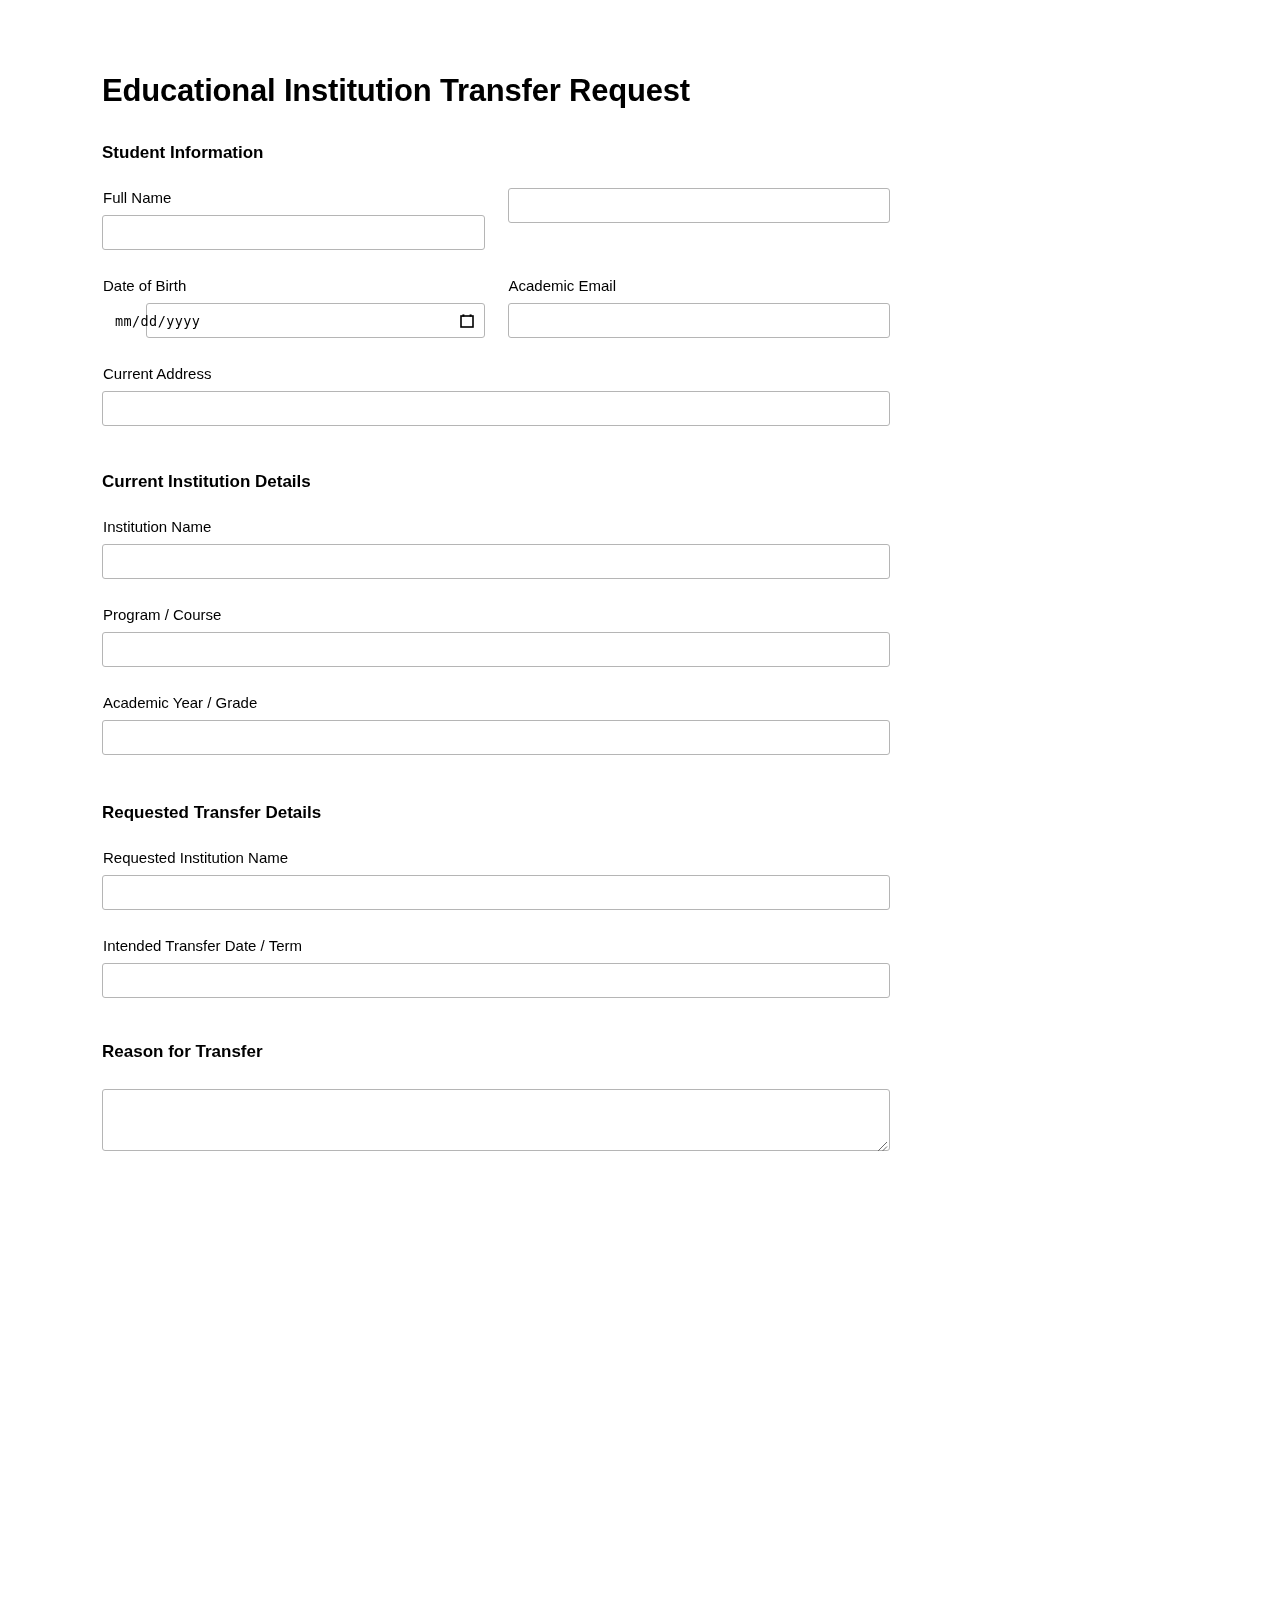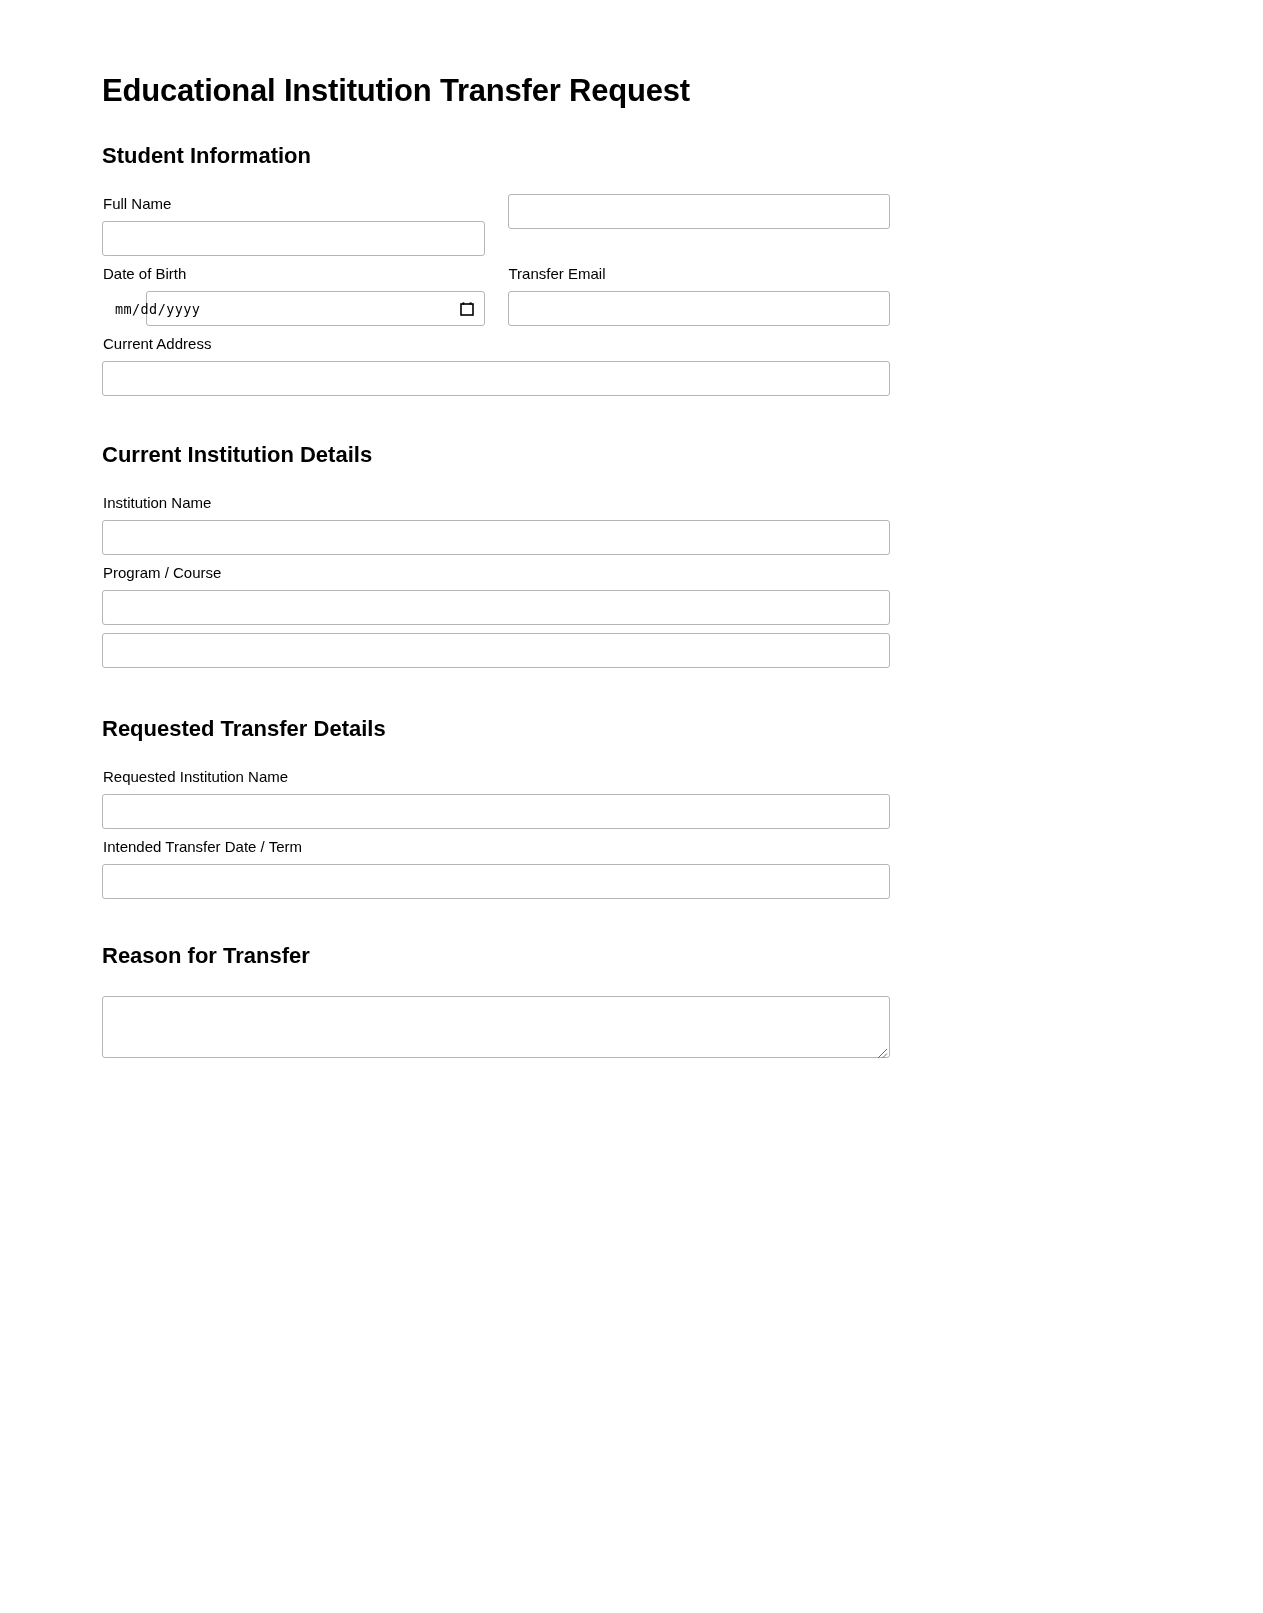--- a/index.html
+++ b/index.html
@@ -29,38 +29,38 @@
     line-height: 1.2;
     letter-spacing: -0.2px;
     margin: 0 0 34px 0;
     color: #000;
   }
 
   .section {
     margin: 0 0 44px 0;
   }
   .section-heading {
-    font-size: 22px;
+    font-size: 17px;
     font-weight: bold;
     line-height: 1.2;
     margin: 0 0 24px 0;
     color: #000;
   }
 
   .row-two {
     display: flex;
     gap: 23px;
   }
   .row-two > .field {
     flex: 1 1 0;
     min-width: 0;
   }
 
   .field {
-    margin-bottom: 8px;
+    margin-bottom: 26px;
   }
   .field:last-child {
     margin-bottom: 0;
   }
 
   .field-label {
     display: block;
     font-size: 15px;
     line-height: 1.35;
     color: #000;
@@ -189,21 +189,21 @@
             <svg width="14" height="14" viewBox="0 0 14 14" xmlns="http://www.w3.org/2000/svg">
               <rect x="2.4" y="0.4" width="2" height="2.2" fill="#000"></rect>
               <rect x="9.6" y="0.4" width="2" height="2.2" fill="#000"></rect>
               <rect x="1" y="2" width="12" height="11" fill="none" stroke="#000" stroke-width="1.6"></rect>
               <rect x="2.6" y="5" width="8.8" height="6.4" fill="#ffffff"></rect>
             </svg>
           </span>
         </div>
       </div>
       <div class="field">
-        <label class="field-label">Transfer Email</label>
+        <label class="field-label">Academic Email</label>
         <input class="text-input" type="text" value="" style="">
       </div>
     </div>
 
     <div class="field">
       <label class="field-label">Current Address</label>
       <input class="text-input" type="text" value="" style="">
     </div>
   </section>
 
@@ -214,20 +214,21 @@
       <label class="field-label">Institution Name</label>
       <input class="text-input" type="text" value="" style="">
     </div>
 
     <div class="field">
       <label class="field-label">Program / Course</label>
       <input class="text-input" type="text" value="" style="">
     </div>
 
     <div class="field">
+      <label class="field-label">Academic Year / Grade</label>
       <input class="text-input" type="text" value="" style="">
     </div>
   </section>
 
   <section class="section section-requested">
     <h2 class="section-heading">Requested Transfer Details</h2>
 
     <div class="field">
       <label class="field-label">Requested Institution Name</label>
       <input class="text-input" type="text" value="" style="">

